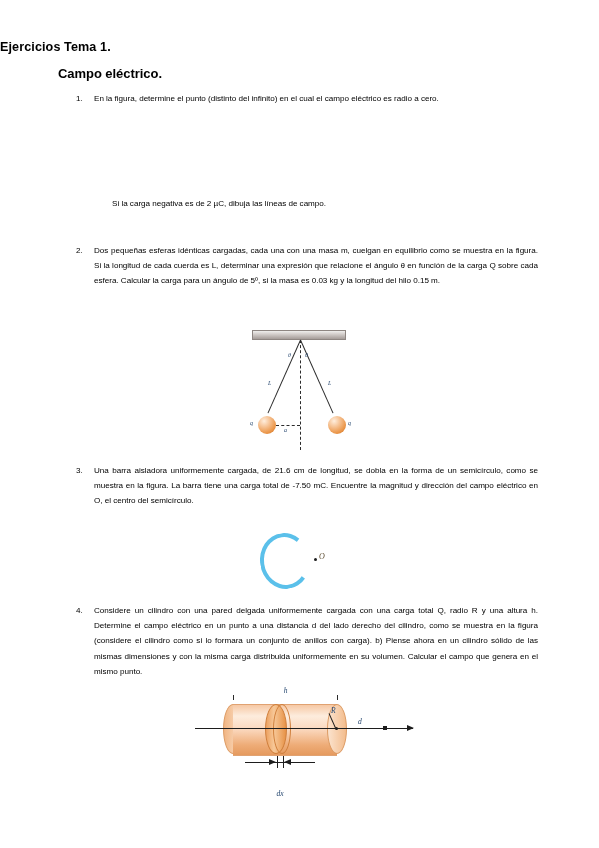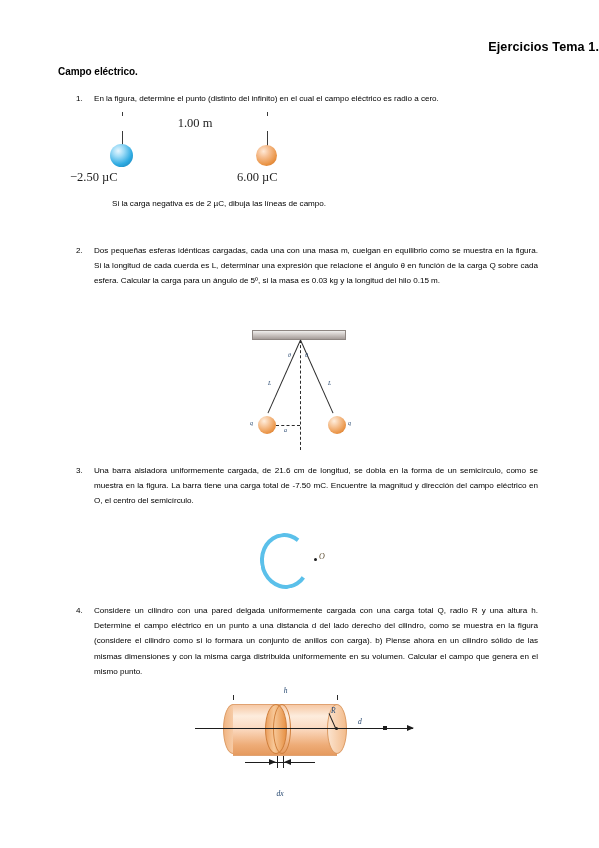--- a/index.html
+++ b/index.html
@@ -21,30 +21,30 @@
     background: #ffffff;
     padding: 0;
   }
 
   
   .doc-title {
     position: absolute;
     left: 0;
     top: 40px;
     width: 599px;
-    text-align: right;
+    text-align: left;
     font-size: 12.6px;
     font-weight: bold;
     letter-spacing: 0.1px;
   }
   .section-head {
     position: absolute;
     left: 58px;
     top: 66px;
-    font-size: 10px;
+    font-size: 13px;
     font-weight: bold;
     letter-spacing: -0.05px;
   }
 
   
   .item {
     position: absolute;
     font-size: 8.1px;
     line-height: 15.2px;
     letter-spacing: -0.02px;
@@ -414,32 +414,20 @@
 
   <div class="doc-title">Ejercicios Tema 1.</div>
 
   <div class="section-head">Campo eléctrico.</div>
 
   <div class="item item-1">
     <span class="num">1.</span>
     <div class="body">En la figura, determine el punto (distinto del infinito) en el cual el campo eléctrico es radio a cero.</div>
   </div>
 
-  <div class="fig1">
-    <div class="tick l"></div>
-    <div class="tick r"></div>
-    <div class="dimline"></div>
-    <div class="arrow la"></div>
-    <div class="arrow ra"></div>
-    <div class="dimlabel">1.00 m</div>
-    <div class="sphere blue"></div>
-    <div class="sphere orange1"></div>
-    <div class="qlabel left">−2.50 µC</div>
-    <div class="qlabel right">6.00 µC</div>
-  </div>
 
   <div class="item item-1b">
     <div class="body">Si la carga negativa es de 2 µC, dibuja las líneas de campo.</div>
   </div>
 
   <div class="item item-2">
     <span class="num">2.</span>
     <div class="body">Dos pequeñas esferas idénticas cargadas, cada una con una masa m, cuelgan en  equilibrio como se muestra en la figura. Si la longitud de cada cuerda es L, determinar una expresión que relacione el ángulo θ en función de la carga Q sobre cada esfera. Calcular la carga para un ángulo de 5º, si la masa es 0.03 kg y la longitud del hilo 0.15 m.</div>
   </div>
 

